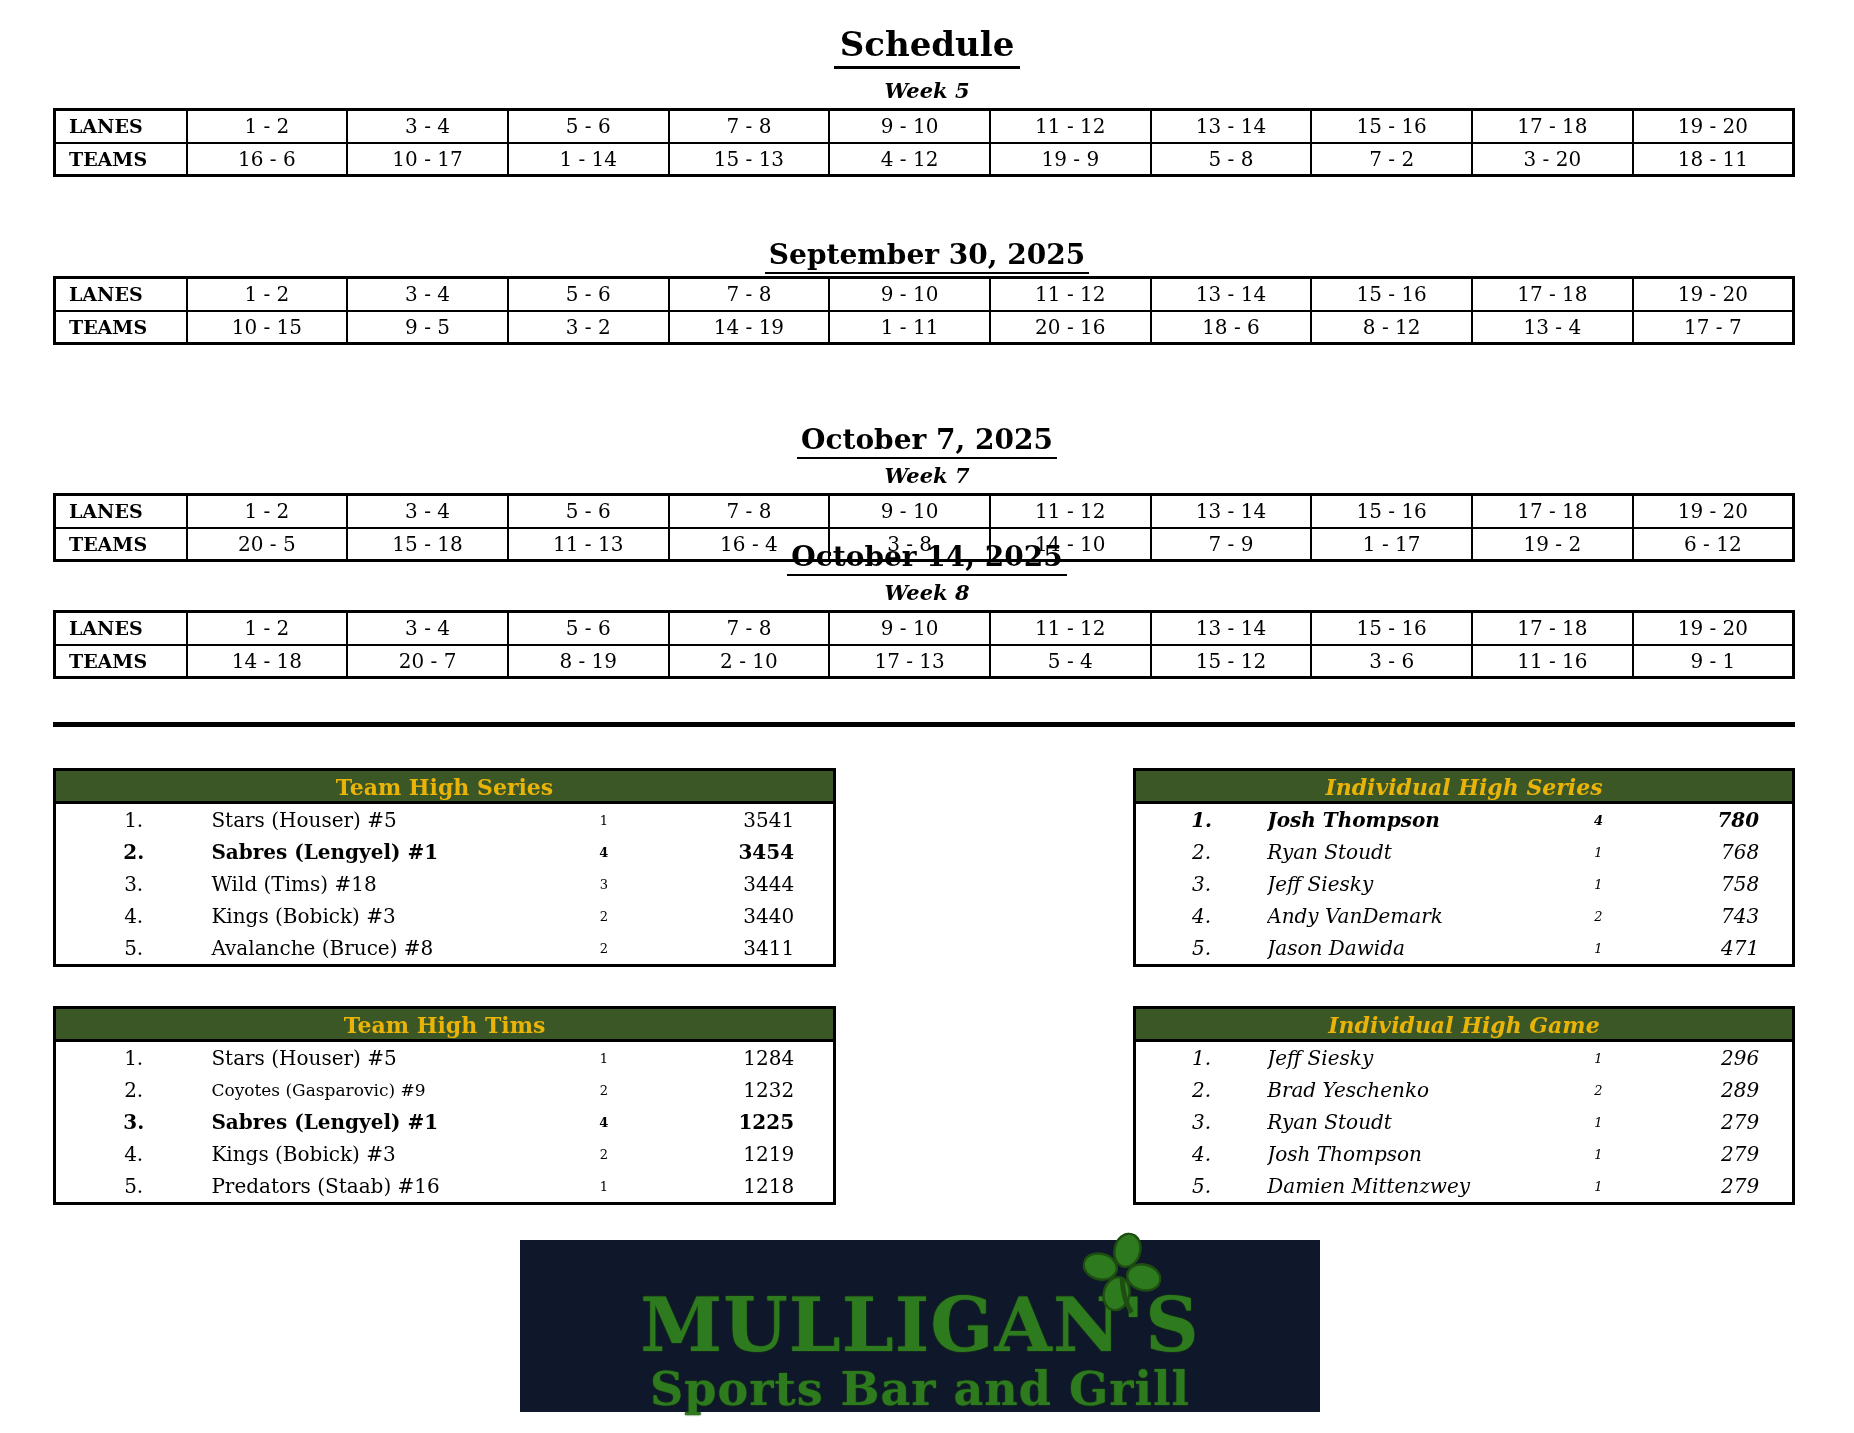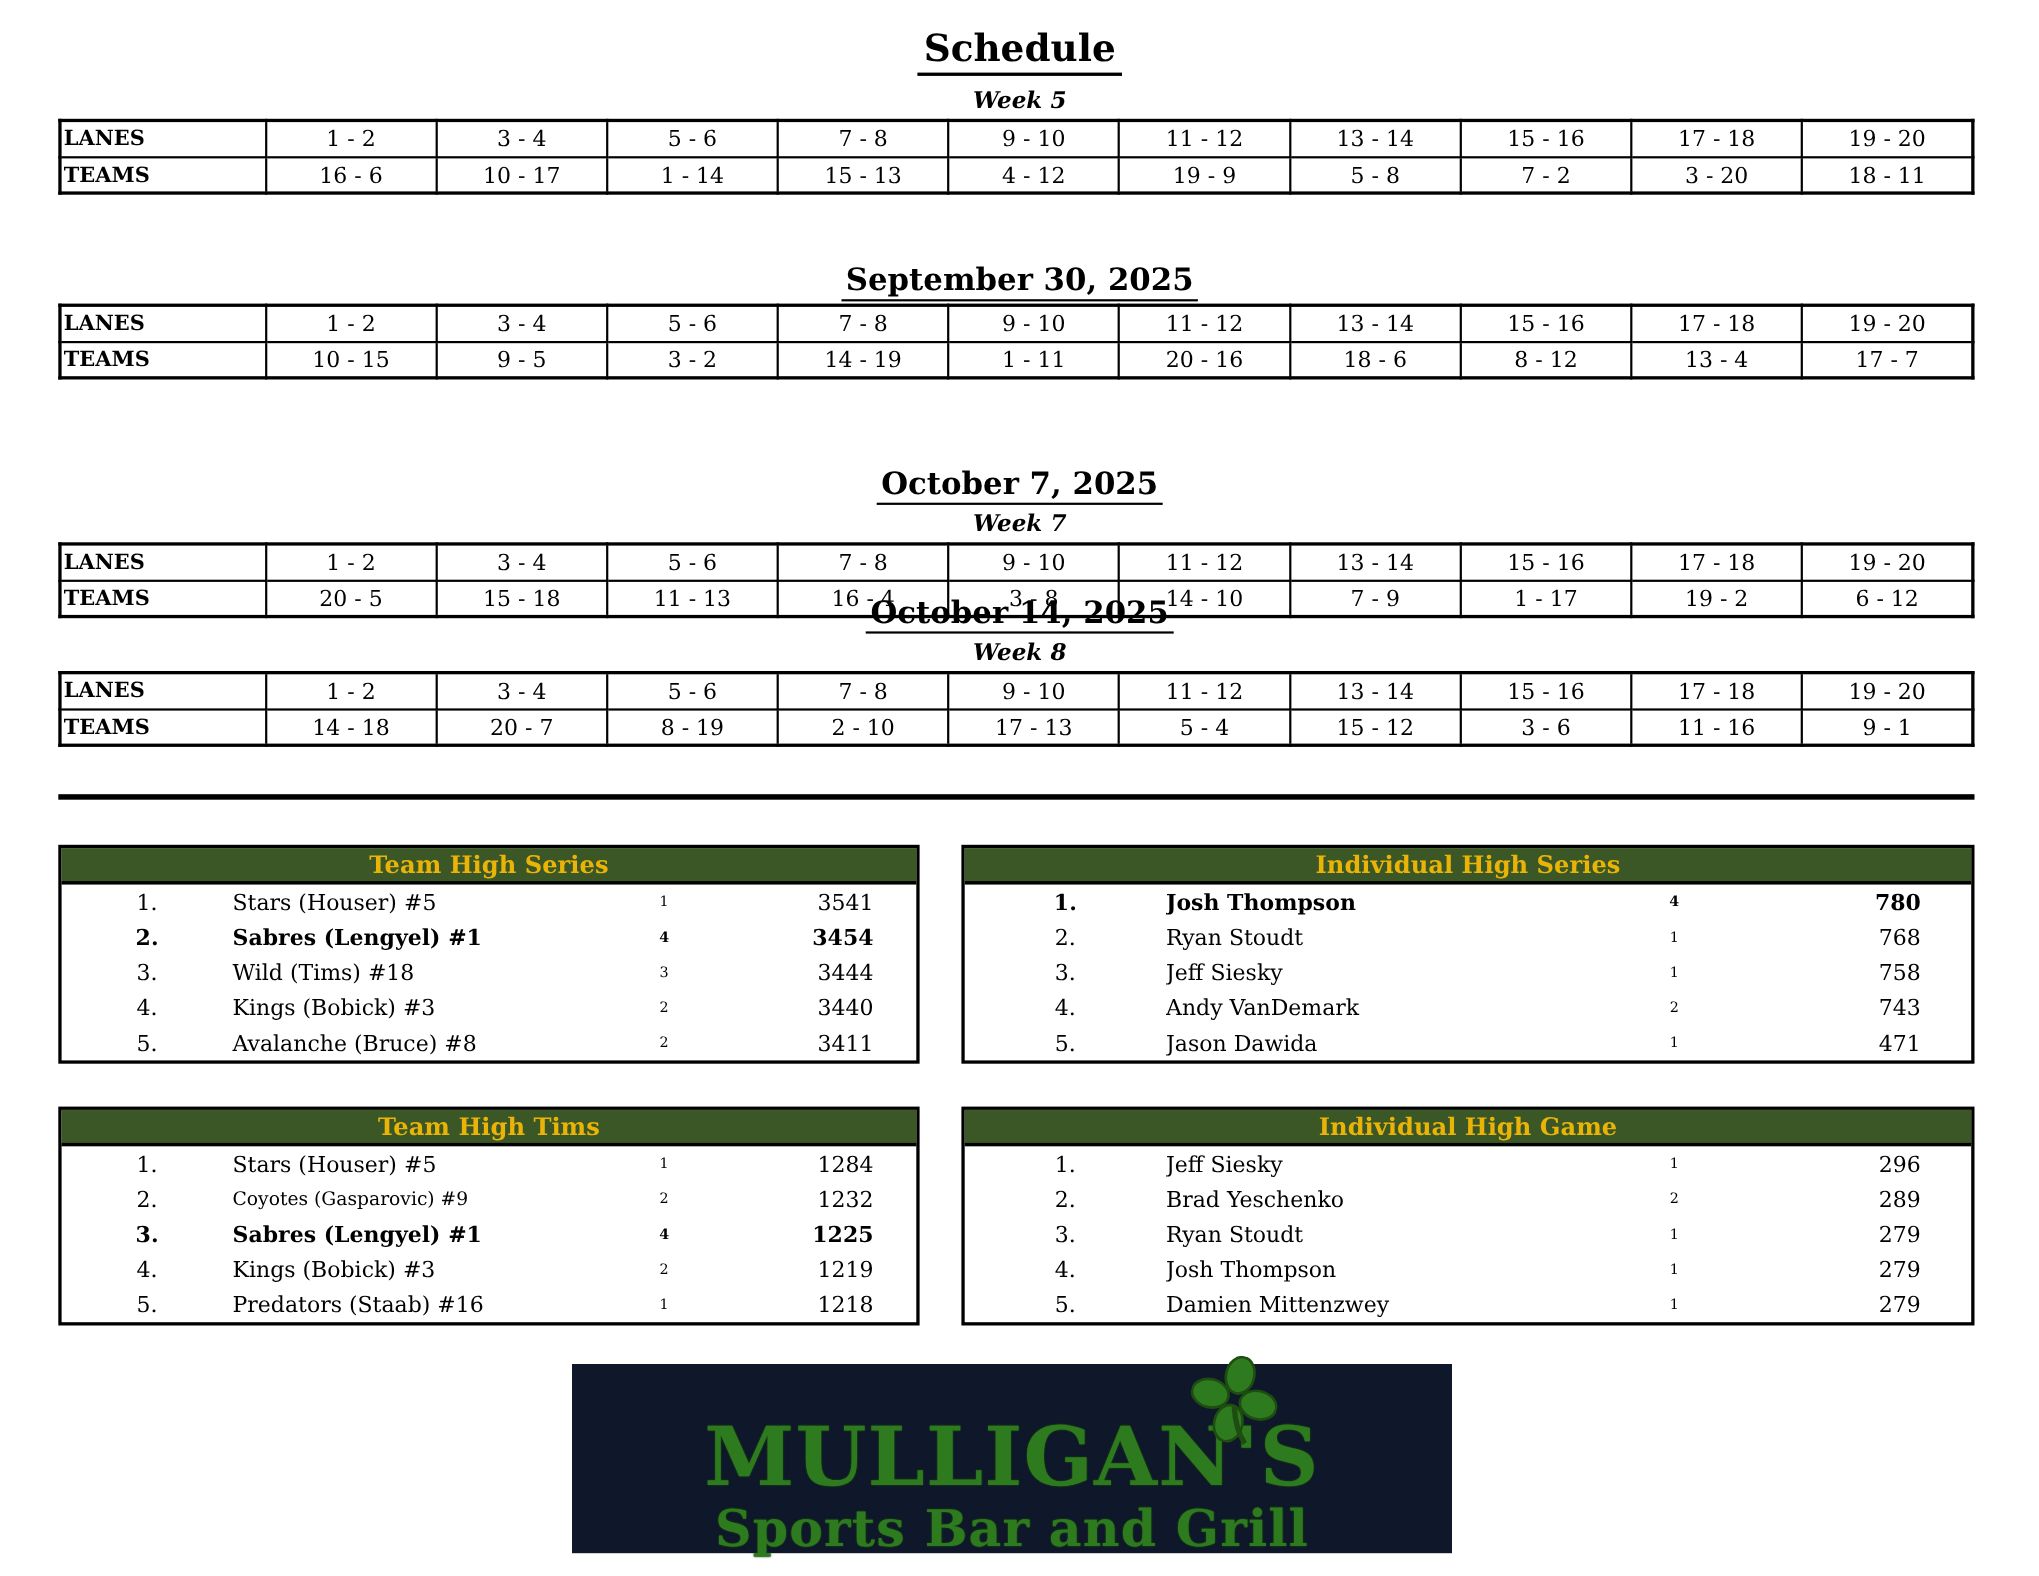--- a/index.html
+++ b/index.html
@@ -36,34 +36,34 @@
     margin-left: 53px; width: 1742px;
     border-collapse: collapse; table-layout: fixed;
     border: 3px solid #000;
   }
   table.week-table td {
     border: 2px solid #000;
     height: 33px; padding: 0;
     text-align: center; font-size: 20px;
   }
   table.week-table td.row-label {
-    width: 187px; font-weight: bold; text-align: left; padding-left: 2px; font-size: 19px;
+    width: 132px; font-weight: bold; text-align: left; padding-left: 13px; font-size: 19px;
   }
 
   .rule {
     position: absolute; top: 722px; left: 53px;
     width: 1742px; height: 5px; background: #000;
   }
 
   .stats-band { position: absolute; left: 53px; width: 1742px; display: flex; justify-content: space-between; }
   .band-1 { top: 768px; }
   .band-2 { top: 1006px; }
   .stat-table { border: 3px solid #000; background: #fff; }
   .stat-table.left-col  { width: 783px; }
-  .stat-table.right-col { width: 921px; }
+  .stat-table.right-col { width: 662px; font-style: italic; }
   .stat-header {
     background: var(--header-green);
     color: #eab308; font-weight: bold; font-size: 22px;
     text-align: center; height: 33px; line-height: 33px;
     border-bottom: 3px solid #000;
   }
   .stat-row {
     display: grid;
     grid-template-columns: 20% 41% 19% 15% 5%;
     height: 32px; align-items: center; font-size: 20px;

